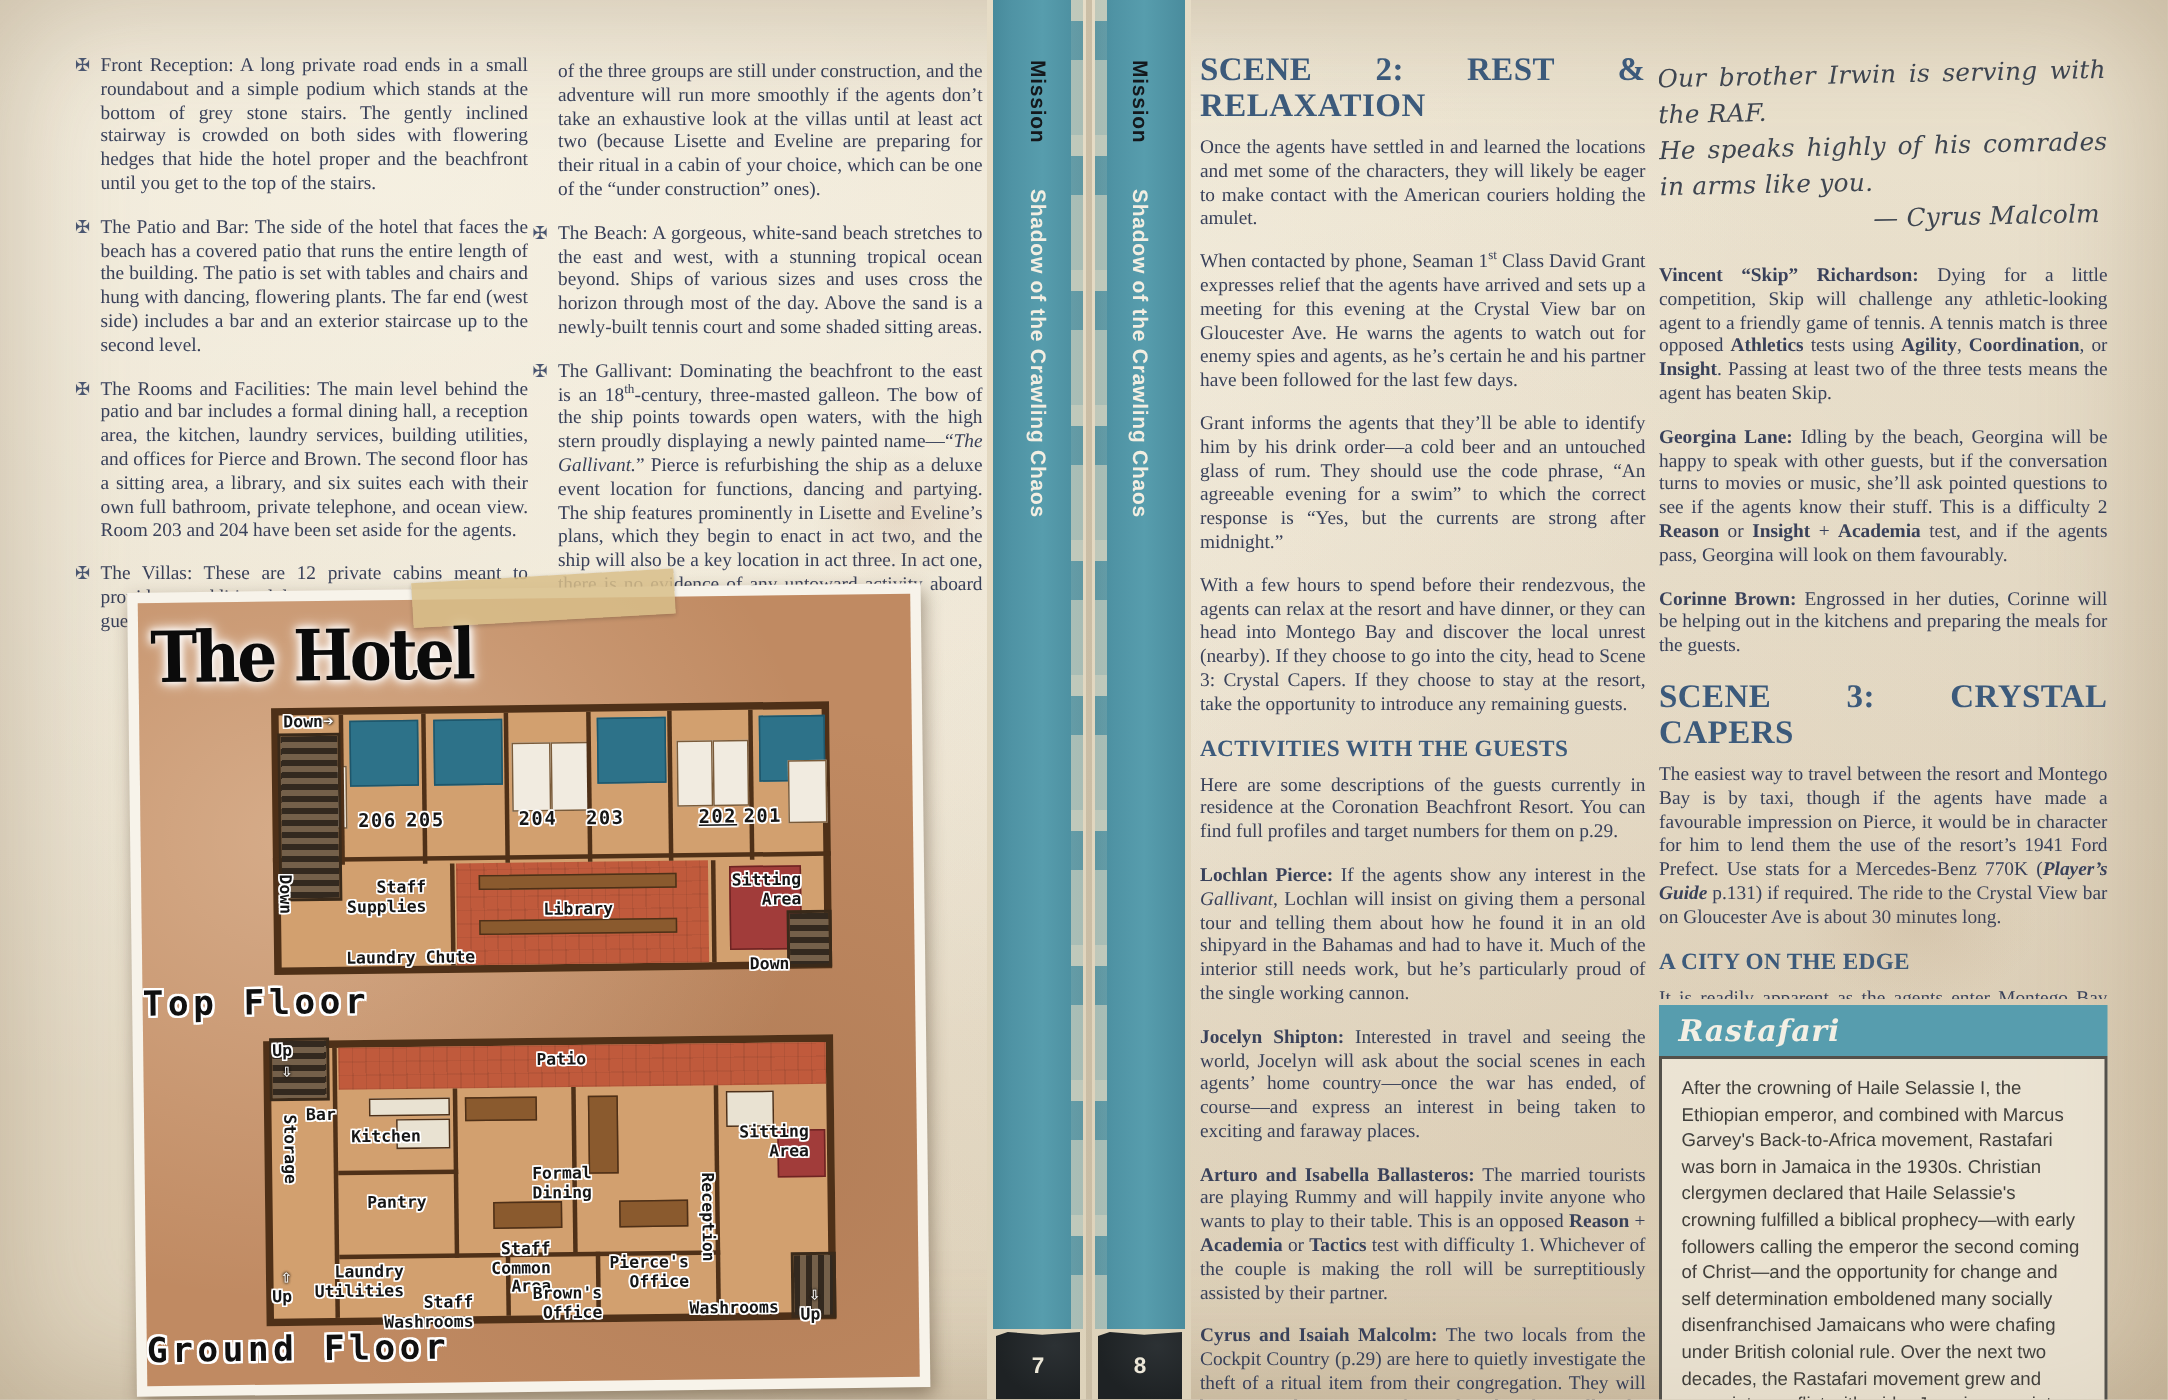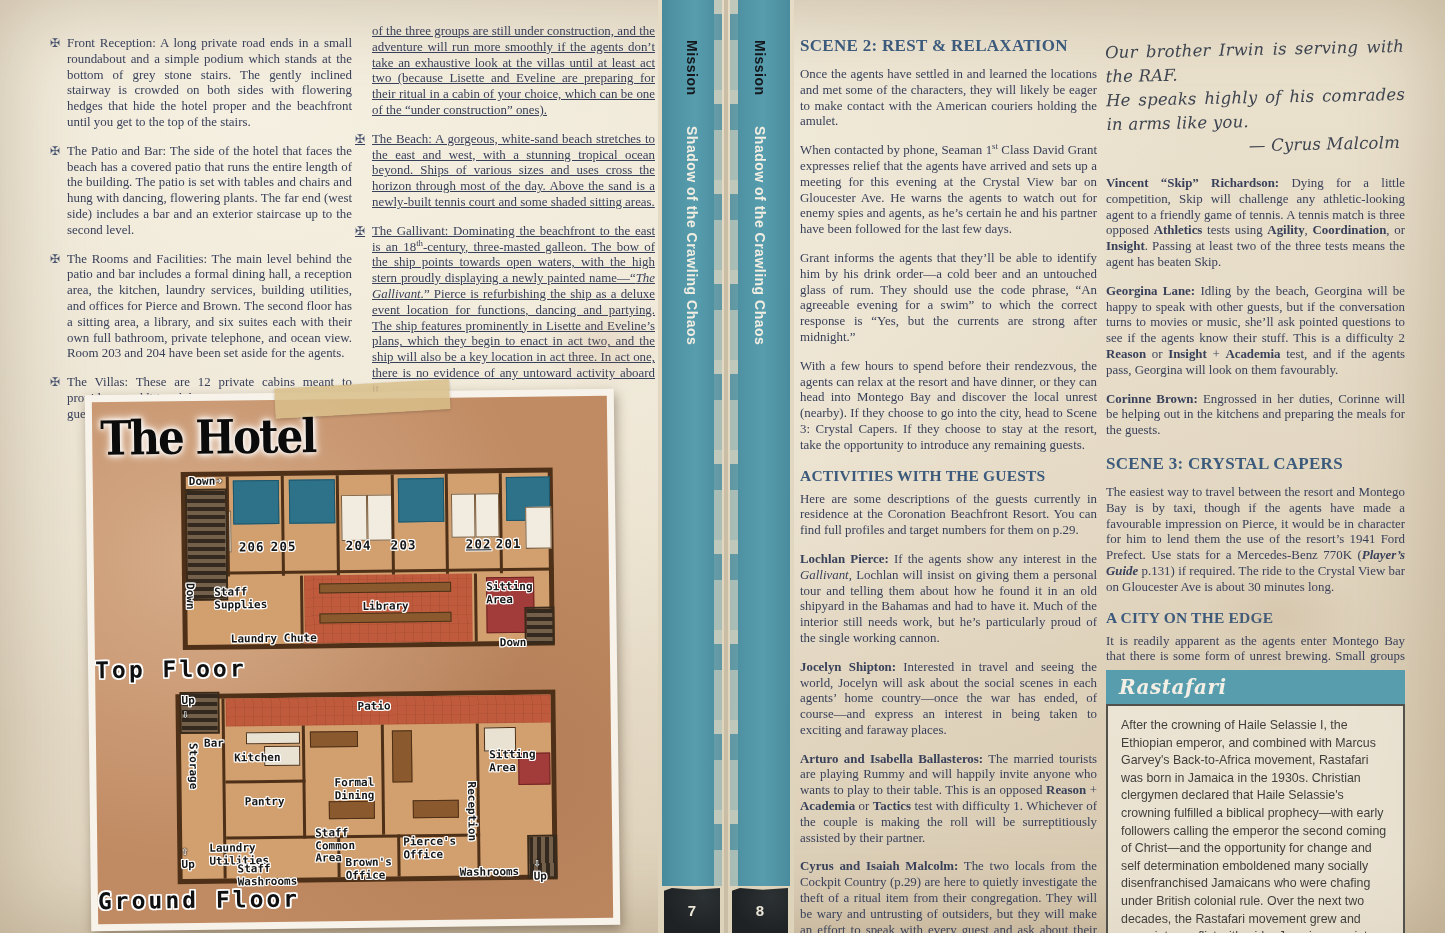--- a/index.html
+++ b/index.html
@@ -15,21 +15,21 @@
   
   .col{position:absolute;color:#39415a;font-size:12.9px;line-height:15.8px;text-align:justify;}
   .col p{margin:0 0 13px 0;}
   .b{font-weight:700;}
   .i{font-style:italic;}
   sup{font-size:68%;line-height:0;vertical-align:super;}
   .bullet-item{display:flex;margin:0 0 13px 0;}
   .bullet-glyph{flex:0 0 17px;color:#4a5670;font-size:12px;line-height:15.8px;}
   .bullet-body{flex:1;text-align:justify;}
   .cont{padding-left:17px;}
-  h1.scene{font-size:17px;line-height:24px;color:#3c5a7b;margin:0 0 9px 0;letter-spacing:.3px;font-weight:700;}
+  h1.scene{font-size:22px;line-height:24px;color:#3c5a7b;margin:0 0 9px 0;letter-spacing:.3px;font-weight:700;}
   h2.sub{font-size:15.5px;line-height:18px;color:#3c5a7b;margin:3px 0 7px 0;font-weight:700;letter-spacing:.2px;}
   .guest{margin:0 0 16px 0;}
 
   
   .handnote{transform:rotate(-1.2deg);color:#3e4550;font-family:"DejaVu Serif",serif;font-style:italic;
     font-size:16.5px;line-height:24px;margin:4px 0 18px 0;letter-spacing:.2px;}
   .handnote .sig{text-align:right;padding-right:6px;}
 
   
   .rasta{position:absolute;left:1106px;top:670px;width:299px;}
@@ -63,21 +63,21 @@
     radial-gradient(ellipse at 20% 30%, rgba(255,235,210,.35), transparent 60%),
     radial-gradient(ellipse at 80% 70%, rgba(120,70,40,.18), transparent 55%),
     #c08a62;}
   .map-tape{position:absolute;left:190px;top:-8px;width:175px;height:30px;background:rgba(216,190,138,.85);
     transform:rotate(-2.5deg);box-shadow:0 1px 3px rgba(0,0,0,.2);}
   .map-title{position:absolute;left:8px;top:12px;font-family:"DejaVu Serif",serif;font-weight:900;
     font-size:42px;letter-spacing:-2px;color:#0b0b0b;transform:scaleY(1.12);
     text-shadow:0 0 4px #fff,0 0 7px #fff,0 0 10px rgba(255,255,255,.9);}
   .bld{position:absolute;border:5px solid #4e3018;box-sizing:border-box;background:#d2a06f;}
   .ml{position:absolute;font-family:"DejaVu Sans Mono",monospace;font-weight:700;font-size:11px;
-    line-height:12.5px;color:#161616;text-align:left;z-index:6;
+    line-height:12.5px;color:#161616;text-align:right;z-index:6;
     text-shadow:1px 0 #fff,-1px 0 #fff,0 1px #fff,0 -1px #fff,1px 1px #fff,-1px -1px #fff,1px -1px #fff,-1px 1px #fff;}
   .mlv{writing-mode:vertical-rl;}
   .rn{font-size:12.5px;letter-spacing:1px;transform:translateX(-50%);}
   .floor-title{position:absolute;font-family:"DejaVu Sans Mono",monospace;font-weight:700;font-size:23px;
     letter-spacing:3px;color:#101010;z-index:6;
     text-shadow:1.5px 0 #fff,-1.5px 0 #fff,0 1.5px #fff,0 -1.5px #fff,1.5px 1.5px #fff,-1.5px -1.5px #fff,1.5px -1.5px #fff,-1.5px 1.5px #fff;}
   .wall{position:absolute;background:#4e3018;z-index:2;}
   .stairs{position:absolute;background:repeating-linear-gradient(180deg,#33291f 0 4px,#74604a 4px 8px);z-index:3;border:2px solid #3a2a1a;}
   .stairs.h{background:repeating-linear-gradient(90deg,#33291f 0 4px,#74604a 4px 8px);}
   .rug{position:absolute;background:#2d7289;border:1px solid #1e566b;z-index:1;}
@@ -109,21 +109,21 @@
     <div class="bullet-item" data-interactable="false">
       <span class="bullet-glyph" data-interactable="false">✠</span>
       <span class="bullet-body" data-interactable="false">The Rooms and Facilities: The main level behind the patio and bar includes a formal dining hall, a reception area, the kitchen, laundry services, building utilities, and offices for Pierce and Brown. The second floor has a sitting area, a library, and six suites each with their own full bathroom, private telephone, and ocean view. Room 203 and 204 have been set aside for the agents.</span>
     </div>
     <div class="bullet-item" data-interactable="false">
       <span class="bullet-glyph" data-interactable="false">✠</span>
       <span class="bullet-body" data-interactable="false">The Villas: These are 12 private cabins meant to provide an additional luxury experience for wealthy guests. Two</span>
     </div>
   </div>
 
-  <div class="col" style="left:355px;top:24px;width:300px;text-decoration:underline;" data-interactable="false">
+  <div class="col" style="left:355px;top:40px;width:300px;" data-interactable="false">
     <p class="cont" data-interactable="false">of the three groups are still under construction, and the adventure will run more smoothly if the agents don’t take an exhaustive look at the villas until at least act two (because Lisette and Eveline are preparing for their ritual in a cabin of your choice, which can be one of the “under construction” ones).</p>
     <div class="bullet-item" data-interactable="false">
       <span class="bullet-glyph" data-interactable="false">✠</span>
       <span class="bullet-body" data-interactable="false">The Beach: A gorgeous, white-sand beach stretches to the east and west, with a stunning tropical ocean beyond. Ships of various sizes and uses cross the horizon through most of the day. Above the sand is a newly-built tennis court and some shaded sitting areas.</span>
     </div>
     <div class="bullet-item" data-interactable="false">
       <span class="bullet-glyph" data-interactable="false">✠</span>
       <span class="bullet-body" data-interactable="false"><span>The Gallivant: Dominating the beachfront to the east is an 18</span><sup>th</sup><span>-century, three-masted galleon. The bow of the ship points towards open waters, with the high stern proudly displaying a newly painted name—“</span><span class="i">The Gallivant.</span><span>” Pierce is refurbishing the ship as a deluxe event location for functions, dancing and partying. The ship features prominently in Lisette and Eveline’s plans, which they begin to enact in act two, and the ship will also be a key location in act three. In act one, there is no evidence of any untoward activity aboard it.</span></span>
     </div>
   </div>

